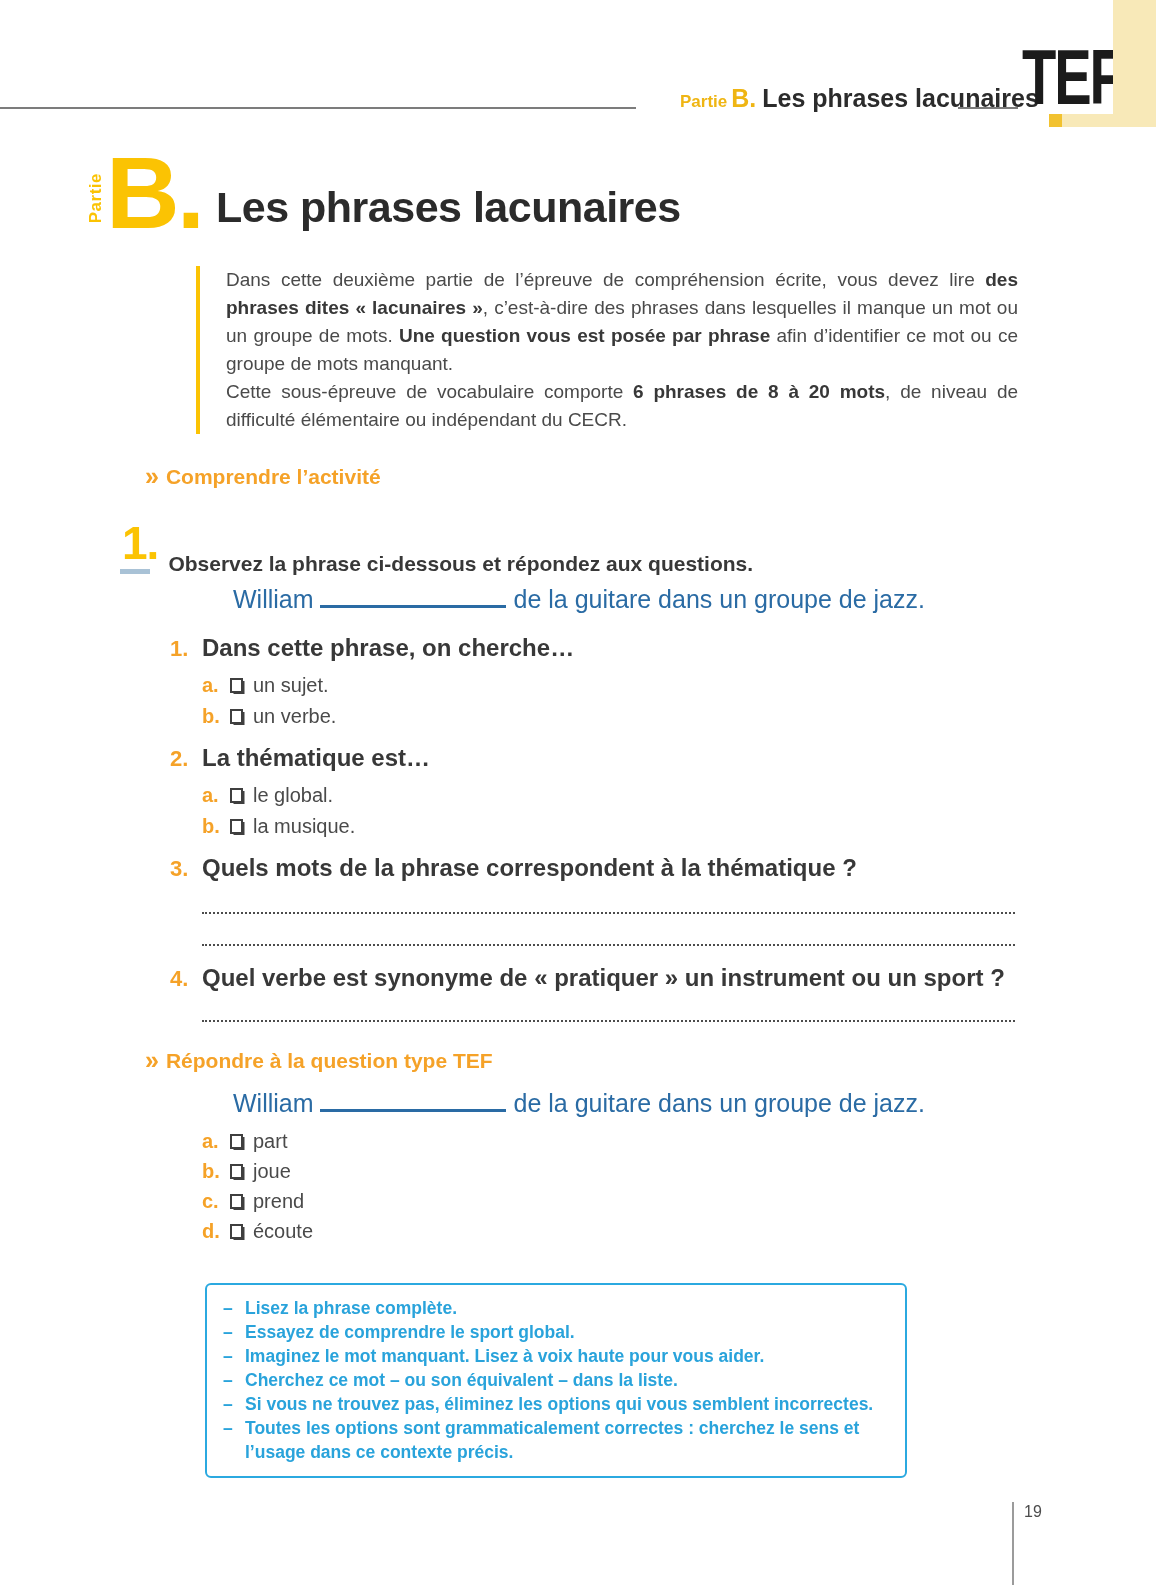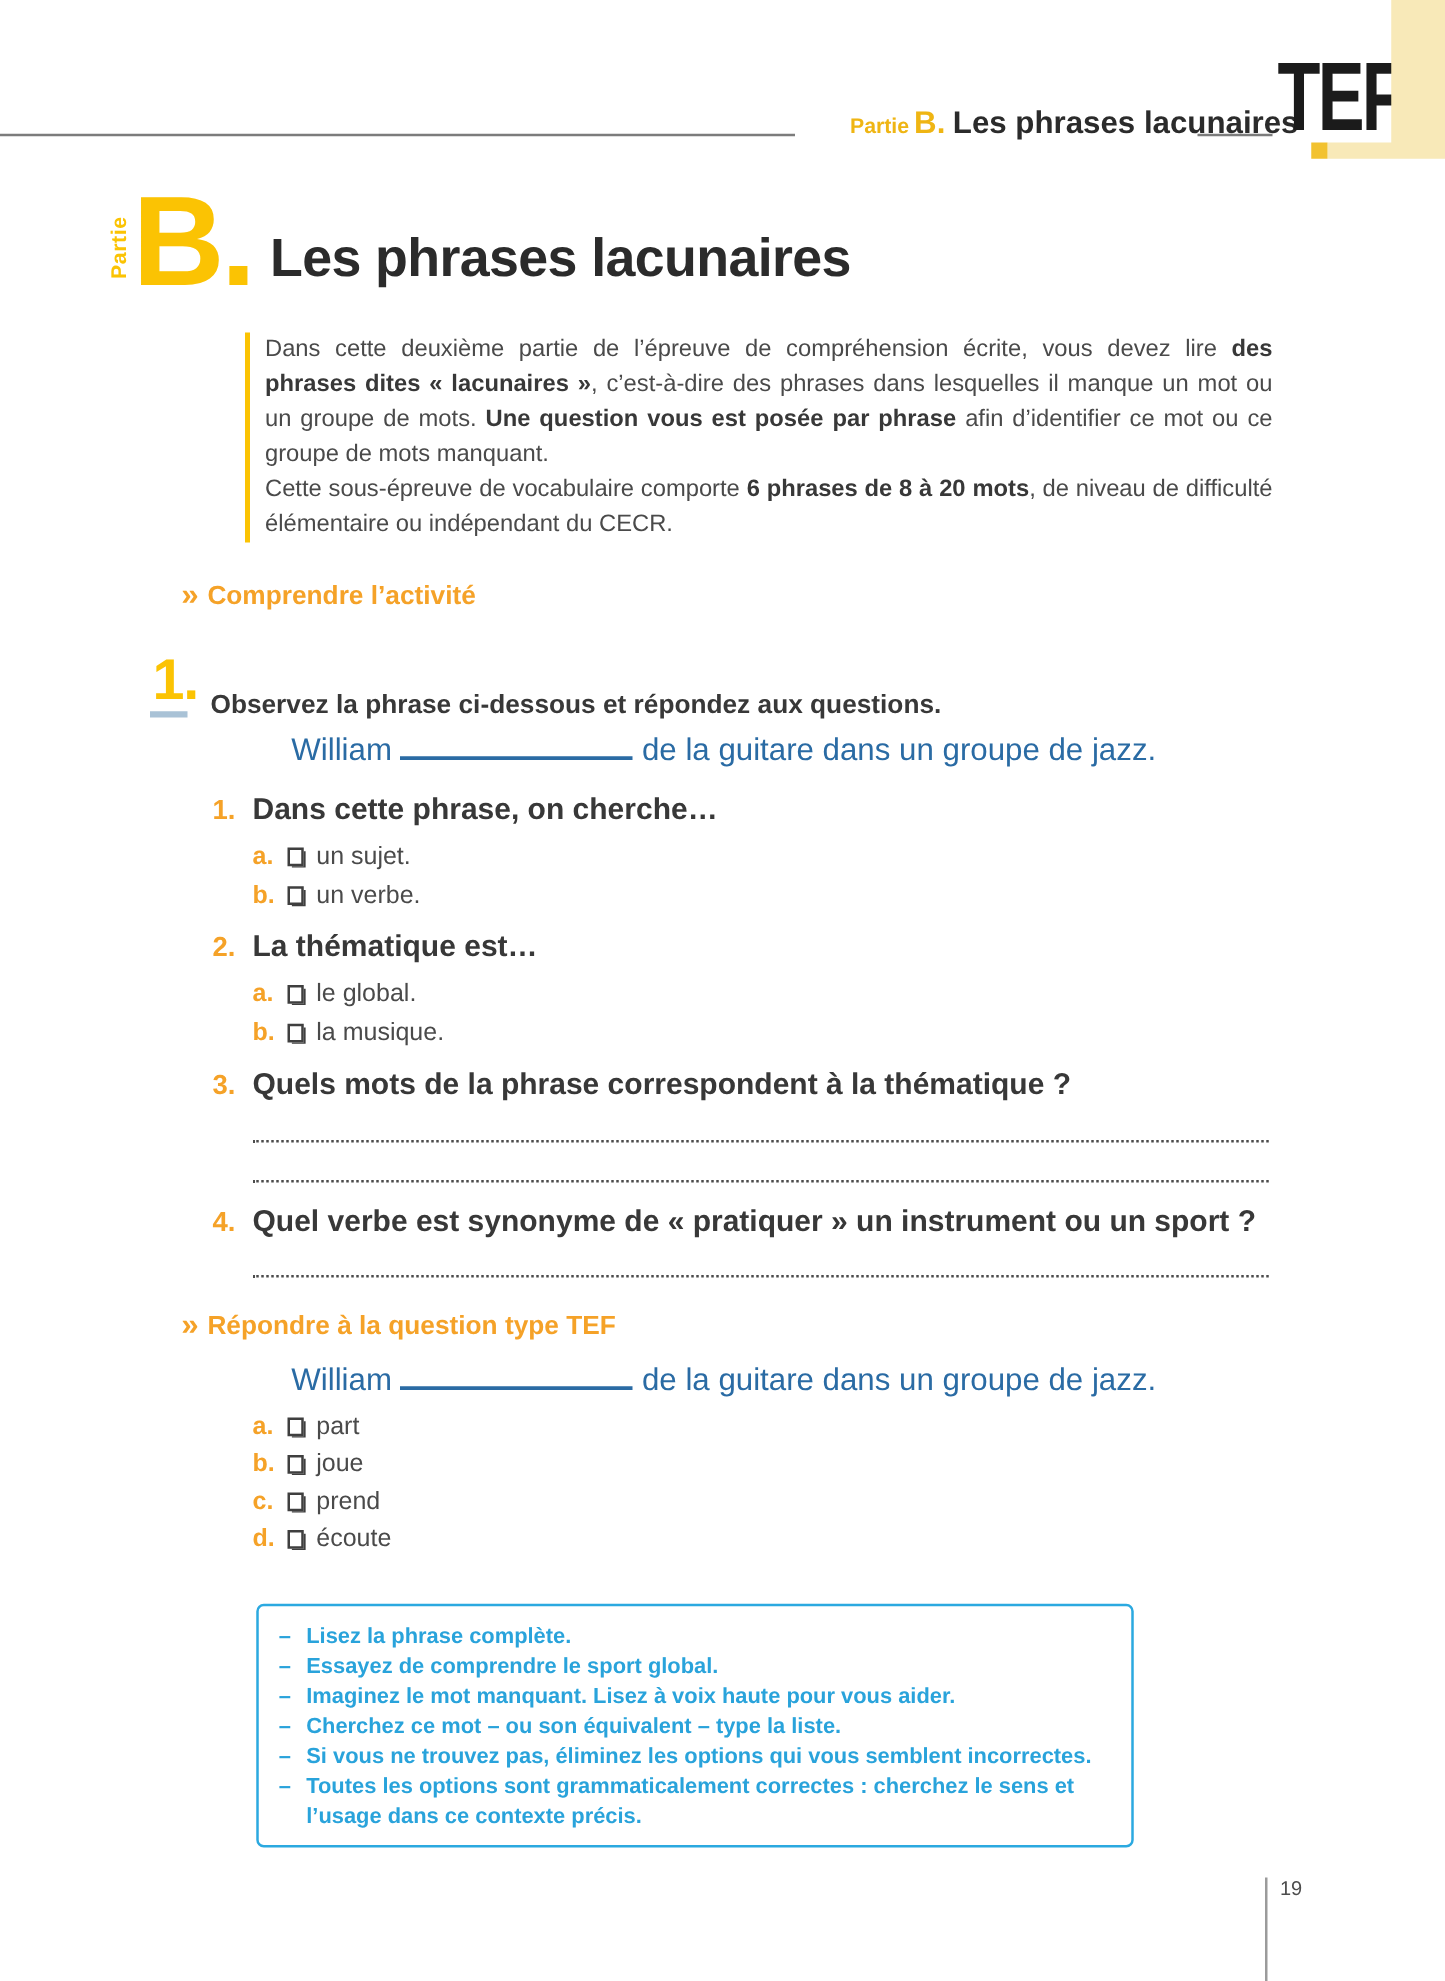--- a/index.html
+++ b/index.html
@@ -35,21 +35,21 @@
 
   
   .title-block{position:absolute;left:86px;top:152px;display:flex;align-items:flex-end;}
   .partie-vert{writing-mode:vertical-rl;transform:rotate(180deg);color:var(--yellow);
                font-weight:bold;font-size:17px;letter-spacing:.5px;margin-bottom:12px;}
   .big-letter{font-size:102px;font-weight:bold;color:var(--yellow);line-height:.82;letter-spacing:-3px;}
   .page-title{font-size:43px;font-weight:bold;color:#2b2b2b;margin:0 0 4px 14px;letter-spacing:-.5px;}
 
   
   .intro{position:absolute;left:196px;top:266px;width:822px;border-left:4px solid var(--yellow);
-         padding-left:12px;font-size:19px;line-height:28px;text-align:justify;color:var(--ink2);}
+         padding-left:26px;font-size:19px;line-height:28px;text-align:justify;color:var(--ink2);}
   .intro .b{font-weight:bold;color:#383838;}
 
   
   .sec-head{position:absolute;left:145px;white-space:nowrap;color:var(--orange);font-weight:bold;font-size:21px;}
   .sec-head .chev{font-size:25px;margin-right:7px;vertical-align:-1px;}
   .sec-comprendre{top:462px;}
   .sec-repondre{top:1046px;}
 
   
   .activity{position:absolute;left:122px;top:522px;display:flex;align-items:flex-start;}
@@ -217,21 +217,21 @@
     <div class="tip-row">
       <span class="tip-dash">–</span>
       <span class="tip-text">Essayez de comprendre le sport global.</span>
     </div>
     <div class="tip-row">
       <span class="tip-dash">–</span>
       <span class="tip-text">Imaginez le mot manquant. Lisez à voix haute pour vous aider.</span>
     </div>
     <div class="tip-row">
       <span class="tip-dash">–</span>
-      <span class="tip-text">Cherchez ce mot – ou son équivalent – type la liste.</span>
+      <span class="tip-text">Cherchez ce mot – ou son équivalent – dans la liste.</span>
     </div>
     <div class="tip-row">
       <span class="tip-dash">–</span>
       <span class="tip-text">Si vous ne trouvez pas, éliminez les options qui vous semblent incorrectes.</span>
     </div>
     <div class="tip-row">
       <span class="tip-dash">–</span>
       <span class="tip-text">Toutes les options sont grammaticalement correctes : cherchez le sens et l’usage dans ce contexte précis.</span>
     </div>
   </div>

